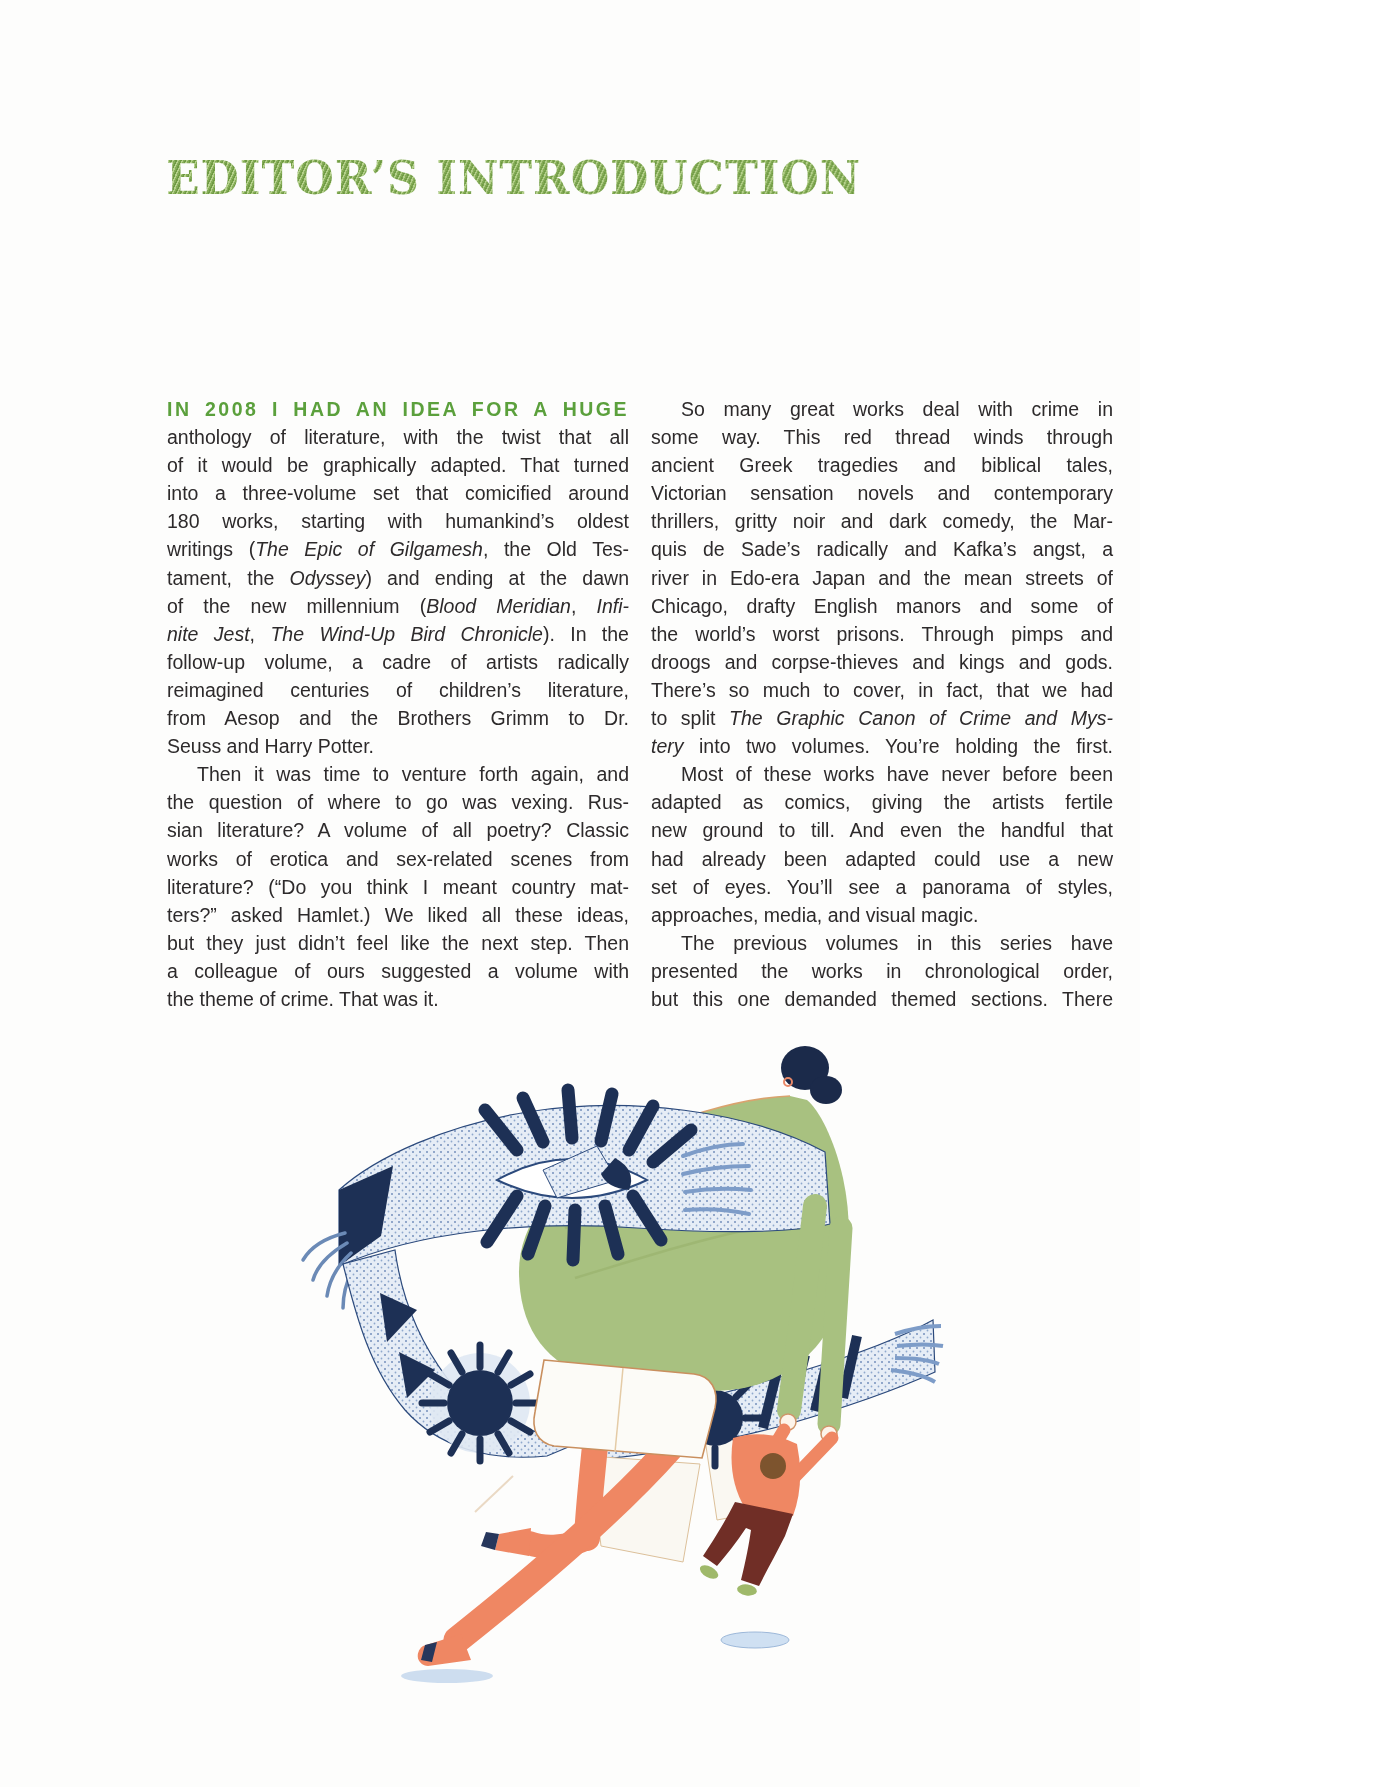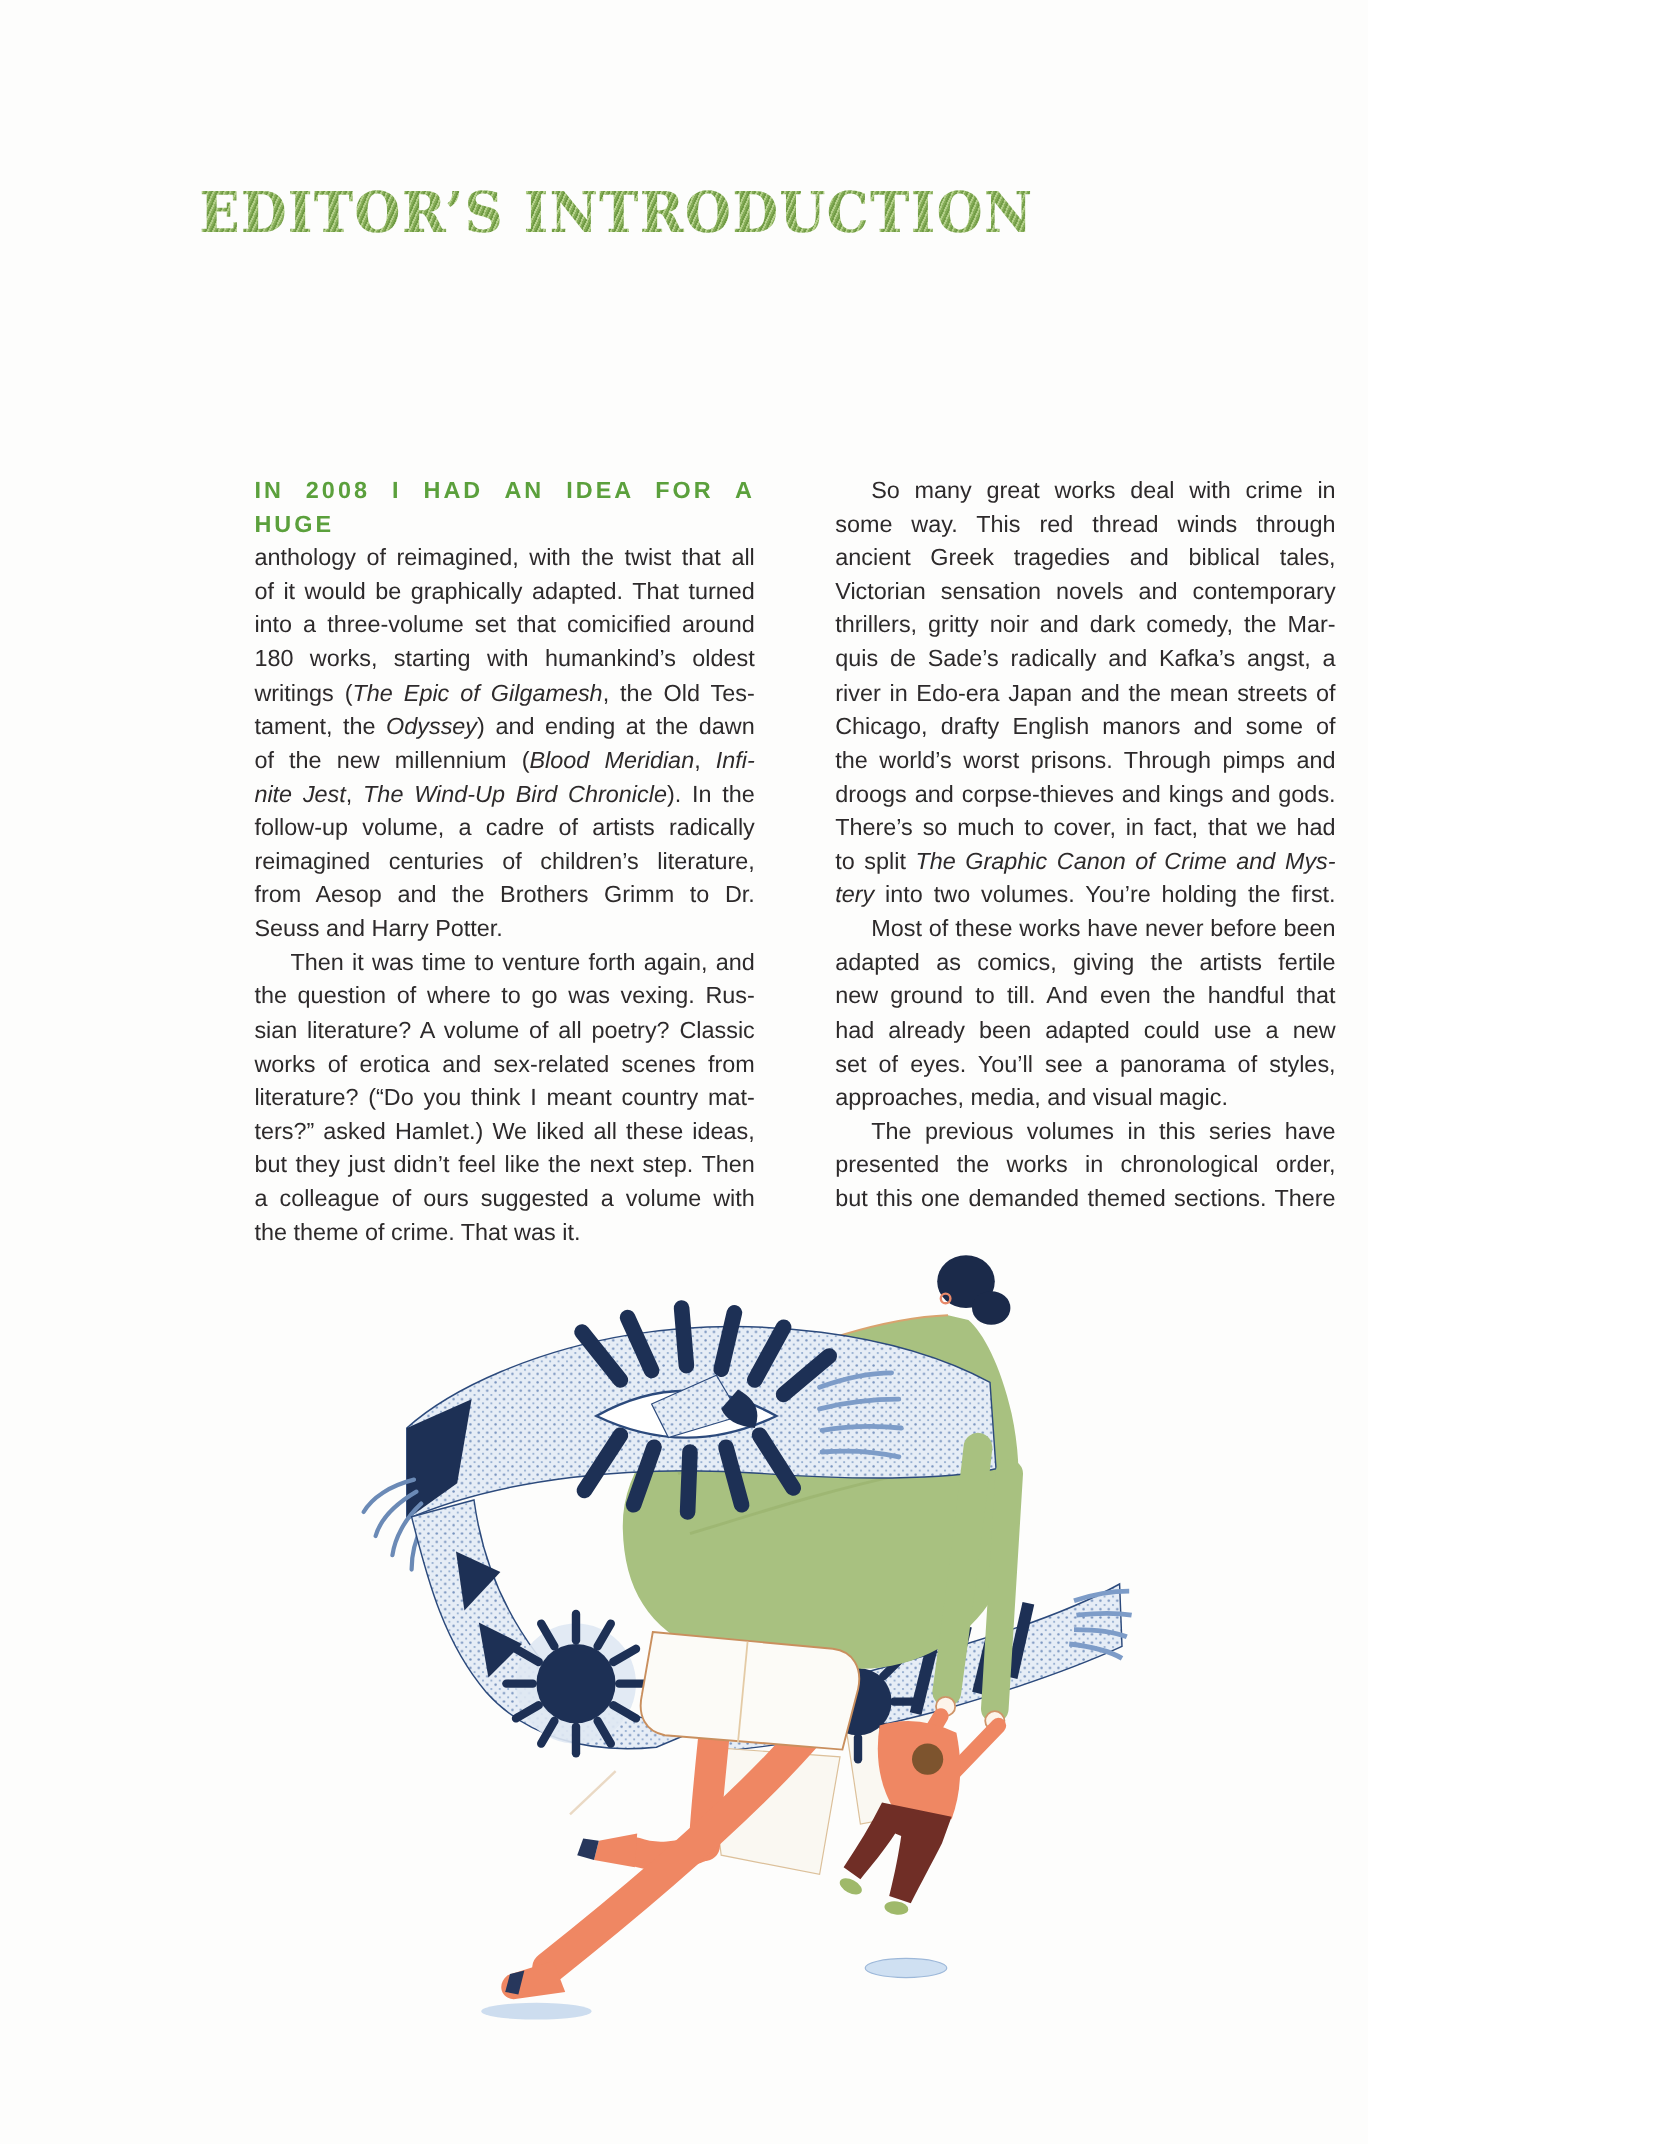--- a/index.html
+++ b/index.html
@@ -16,41 +16,41 @@
     background:repeating-linear-gradient(115deg,#6f9a43 0 1.5px,#b5d18c 1.5px 3px,#86ad58 3px 4.5px);
     -webkit-background-clip:text; background-clip:text;
     color:transparent; -webkit-text-fill-color:transparent;
   }
   .col {
     position:absolute; top:395px; width:462px;
     font-size:19.5px; line-height:28.1px; color:#2d2a2b;
   }
   .col-left  { left:167px; }
   .col-right { left:651px; }
-  .line { text-align:justify; text-align-last:justify;margin-left:45px; }
+  .line { text-align:justify; text-align-last:justify; }
   .line.last { text-align-last:left; }
   .line.indent { text-indent:30px; }
   .line.lead { color:#5ba03c; font-weight:bold; letter-spacing:2.5px; }
   .line em { font-style:italic; }
   .pagenum {
     position:absolute; left:1144px; top:1700px;
     font-size:17px; color:#1c1c1c;
   }
   .illustration { position:absolute; left:285px; top:1038px; }
 </style>
 </head>
 <body>
 
 <div class="page">
 
   <h1 class="title">EDITOR’S INTRODUCTION</h1>
 
   <div class="col col-left">
       <div class="line lead"><span>IN 2008 I HAD AN IDEA FOR A HUGE</span></div>
-      <div class="line"><span>anthology of reimagined, with the twist that all</span></div>
+      <div class="line"><span>anthology of literature, with the twist that all</span></div>
       <div class="line"><span>of it would be graphically adapted. That turned</span></div>
       <div class="line"><span>into a three-volume set that comicified around</span></div>
       <div class="line"><span>180 works, starting with humankind’s oldest</span></div>
       <div class="line"><span>writings (</span><em>The Epic of Gilgamesh</em><span>, the Old Tes-</span></div>
       <div class="line"><span>tament, the </span><em>Odyssey</em><span>) and ending at the dawn</span></div>
       <div class="line"><span>of the new millennium (</span><em>Blood Meridian</em><span>, </span><em>Infi-</em></div>
       <div class="line"><em>nite Jest</em><span>, </span><em>The Wind-Up Bird Chronicle</em><span>). In the</span></div>
       <div class="line"><span>follow-up volume, a cadre of artists radically</span></div>
       <div class="line"><span>reimagined centuries of children’s literature,</span></div>
       <div class="line"><span>from Aesop and the Brothers Grimm to Dr.</span></div>

